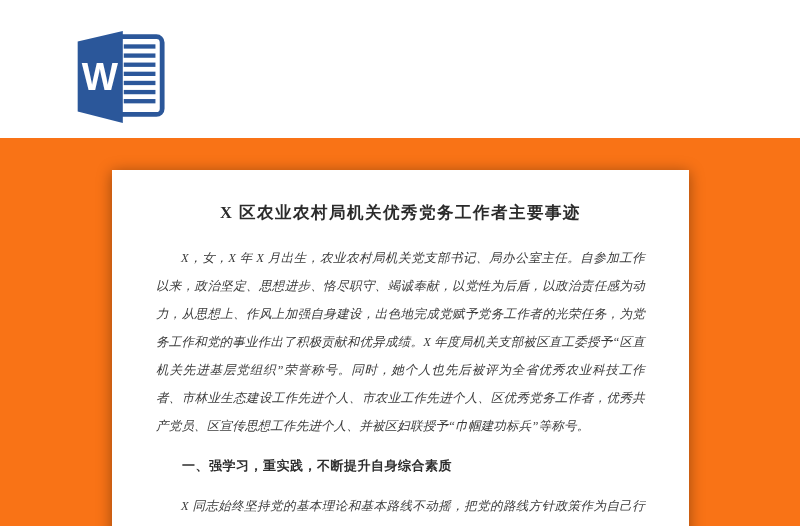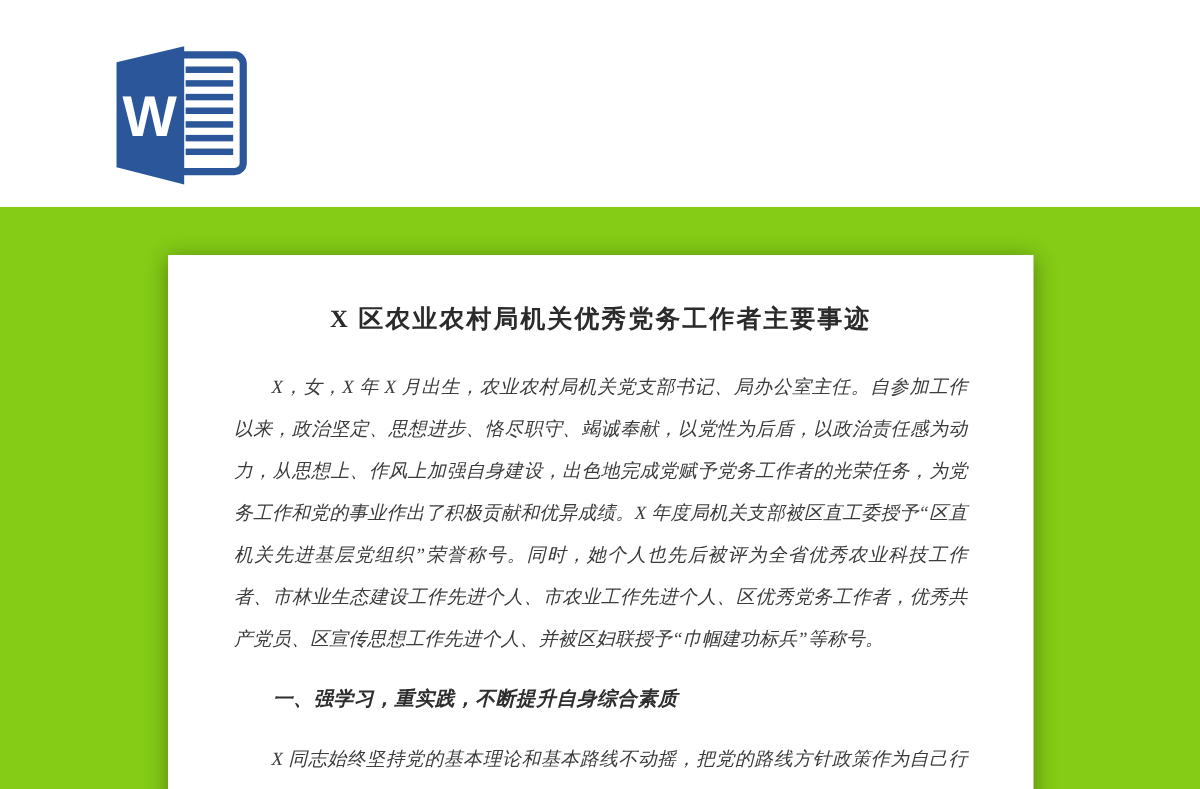--- a/index.html
+++ b/index.html
@@ -22,21 +22,21 @@
   .header-title {
     margin: 4px 0 0 26px;
     font-size: 34px; line-height: 50px; font-weight: 700;
     color: #141414; letter-spacing: 1px;
   }
 
   
   .viewer {
     position: absolute; top: 138px; left: 0;
     width: 800px; height: 388px;
-    background: #84cc16;
+    background: #f97316;
     overflow: hidden;
   }
   .page {
     position: absolute; left: 112px; top: 32px;
     width: 577px; height: 820px;
     background: #ffffff;
     box-shadow: 0 2px 14px rgba(0,0,0,0.38);
     padding: 26px 44px 40px 44px;
   }
   .doc-title {
@@ -48,21 +48,20 @@
   .body-para {
     margin: 12px 0 8px 0;
     font-family: "Liberation Serif", "DejaVu Serif", serif;
     font-style: italic;
     font-size: 12.5px; line-height: 28px; letter-spacing: 0.2px;
     color: #3b3b3b; text-align: justify; text-indent: 2em;
   }
   .section-heading {
     margin: 12px 0 8px 0;
     font-family: "Liberation Serif", "DejaVu Serif", serif;
-    font-style: italic;
     font-size: 13px; line-height: 28px; font-weight: 700;
     color: #2e2e2e; text-indent: 2em; letter-spacing: 0.5px;
   }
 </style>
 </head>
 <body>
 
 <div class="app">
 
   <header class="header">

